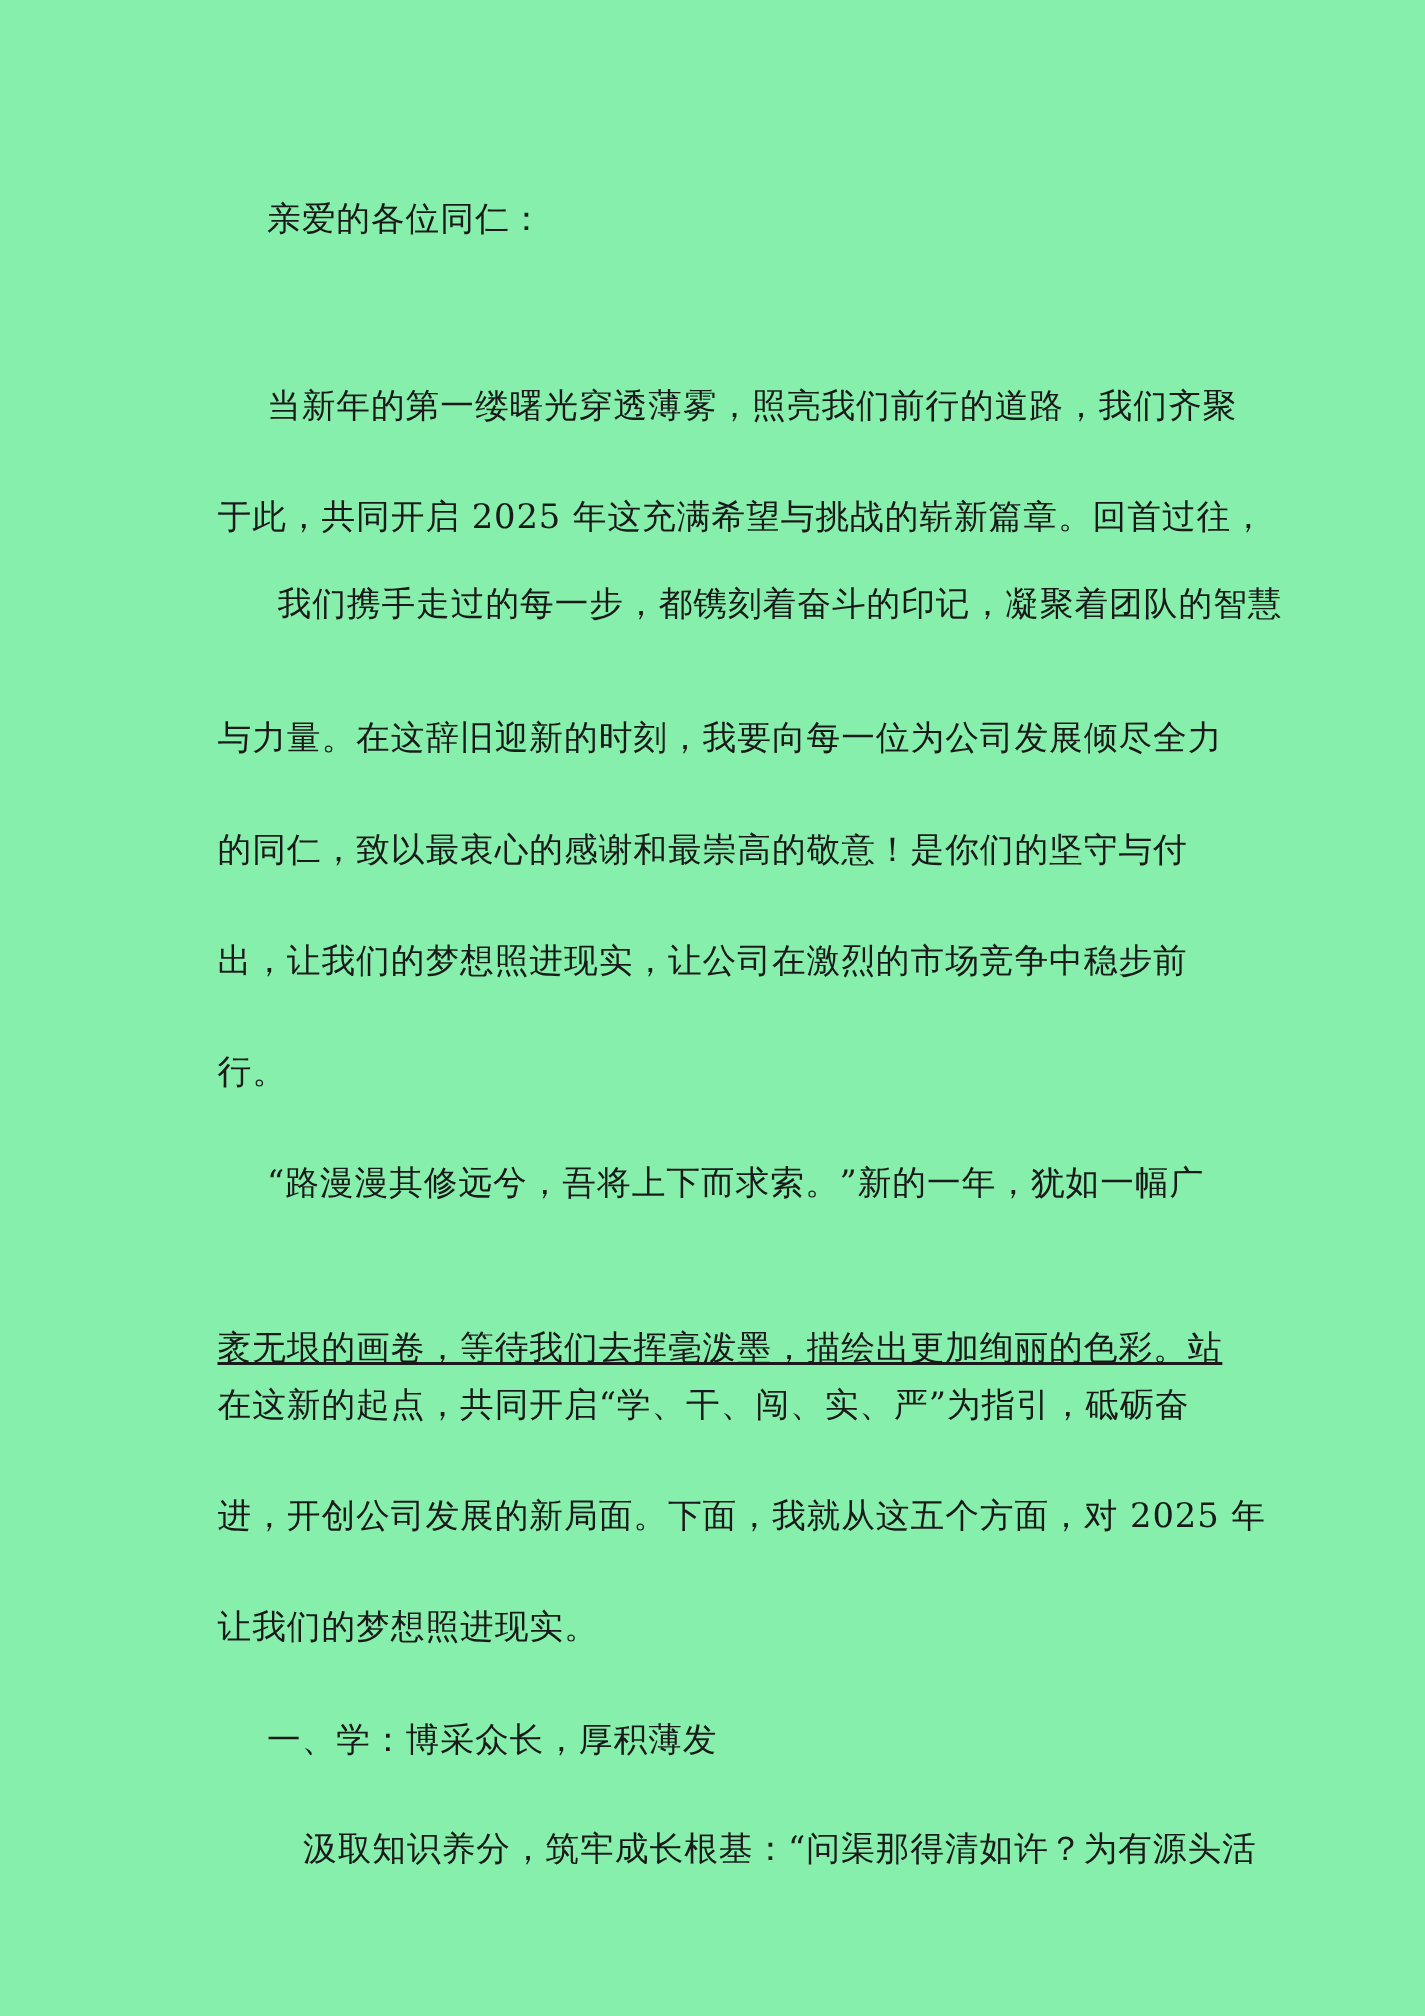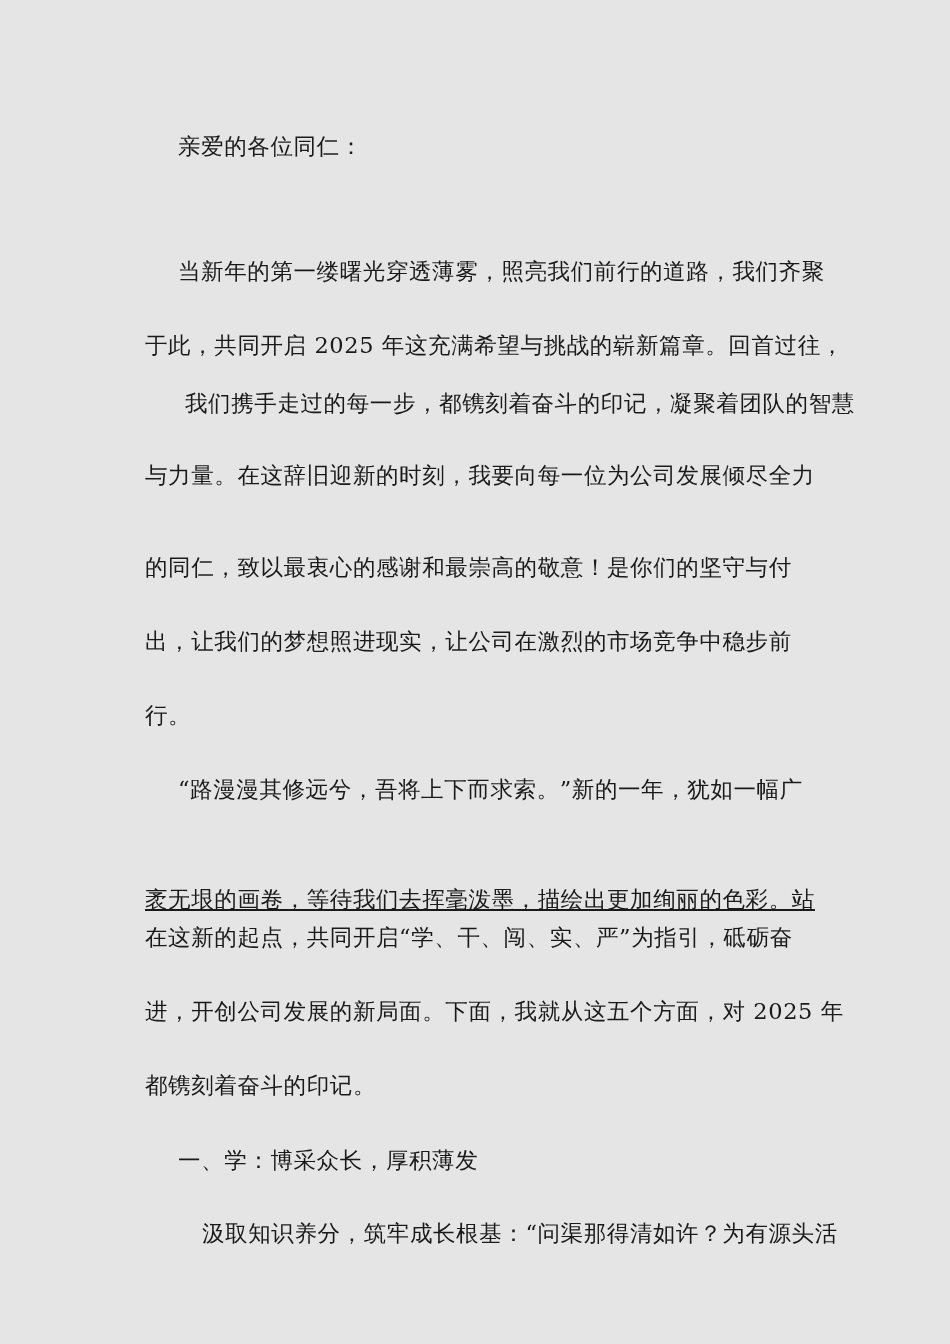--- a/index.html
+++ b/index.html
@@ -14,21 +14,21 @@
     overflow: hidden;
     font-family: "DejaVu Serif", "Liberation Serif", serif;
     color: #1a1a1a;
   }
   .page {
     position: absolute;
     left: 0;
     top: 0;
     width: 950px;
     height: 1344px;
-    background: #e5e5e5;
+    background: #86efac;
   }
   .line {
     position: absolute;
     left: 145px;
     width: 665px;
     font-size: 22.5px;
     line-height: 30px;
     white-space: nowrap;
     letter-spacing: 0.6px;
     text-align: justify;
@@ -41,32 +41,32 @@
 
 <div class="page">
 
   <div class="line indent" style="top:131px;">亲爱的各位同仁：</div>
 
 
   <div>
     <div class="line indent" style="top:256px;">当新年的第一缕曙光穿透薄雾，照亮我们前行的道路，我们齐聚</div>
     <div class="line" style="top:330px;">于此，共同开启 2025 年这充满希望与挑战的崭新篇章。回首过往，</div>
     <div class="line" style="top:388px;margin-left:40px;">我们携手走过的每一步，都镌刻着奋斗的印记，凝聚着团队的智慧</div>
-    <div class="line" style="top:460px;">与力量。在这辞旧迎新的时刻，我要向每一位为公司发展倾尽全力</div>
+    <div class="line" style="top:478px;font-family:Liberation Mono, monospace;">与力量。在这辞旧迎新的时刻，我要向每一位为公司发展倾尽全力</div>
     <div class="line" style="top:552px;">的同仁，致以最衷心的感谢和最崇高的敬意！是你们的坚守与付</div>
     <div class="line" style="top:626px;">出，让我们的梦想照进现实，让公司在激烈的市场竞争中稳步前</div>
     <div class="line" style="top:700px;">行。</div>
   </div>
 
   <div>
     <div class="line quote-indent" style="top:774px;">“路漫漫其修远兮，吾将上下而求索。”新的一年，犹如一幅广</div>
     <div class="line" style="top:884px;text-decoration:underline;">袤无垠的画卷，等待我们去挥毫泼墨，描绘出更加绚丽的色彩。站</div>
     <div class="line" style="top:922px;">在这新的起点，共同开启“学、干、闯、实、严”为指引，砥砺奋</div>
     <div class="line" style="top:996px;">进，开创公司发展的新局面。下面，我就从这五个方面，对 2025 年</div>
-    <div class="line" style="top:1070px;">都镌刻着奋斗的印记。</div>
+    <div class="line" style="top:1070px;">让我们的梦想照进现实。</div>
   </div>
 
   <div class="line indent" style="top:1145px;">一、学：博采众长，厚积薄发</div>
 
   <div>
     <div class="line indent" style="top:1218px;margin-left:24px;">汲取知识养分，筑牢成长根基：“问渠那得清如许？为有源头活</div>
   </div>
 
 </div>
 

